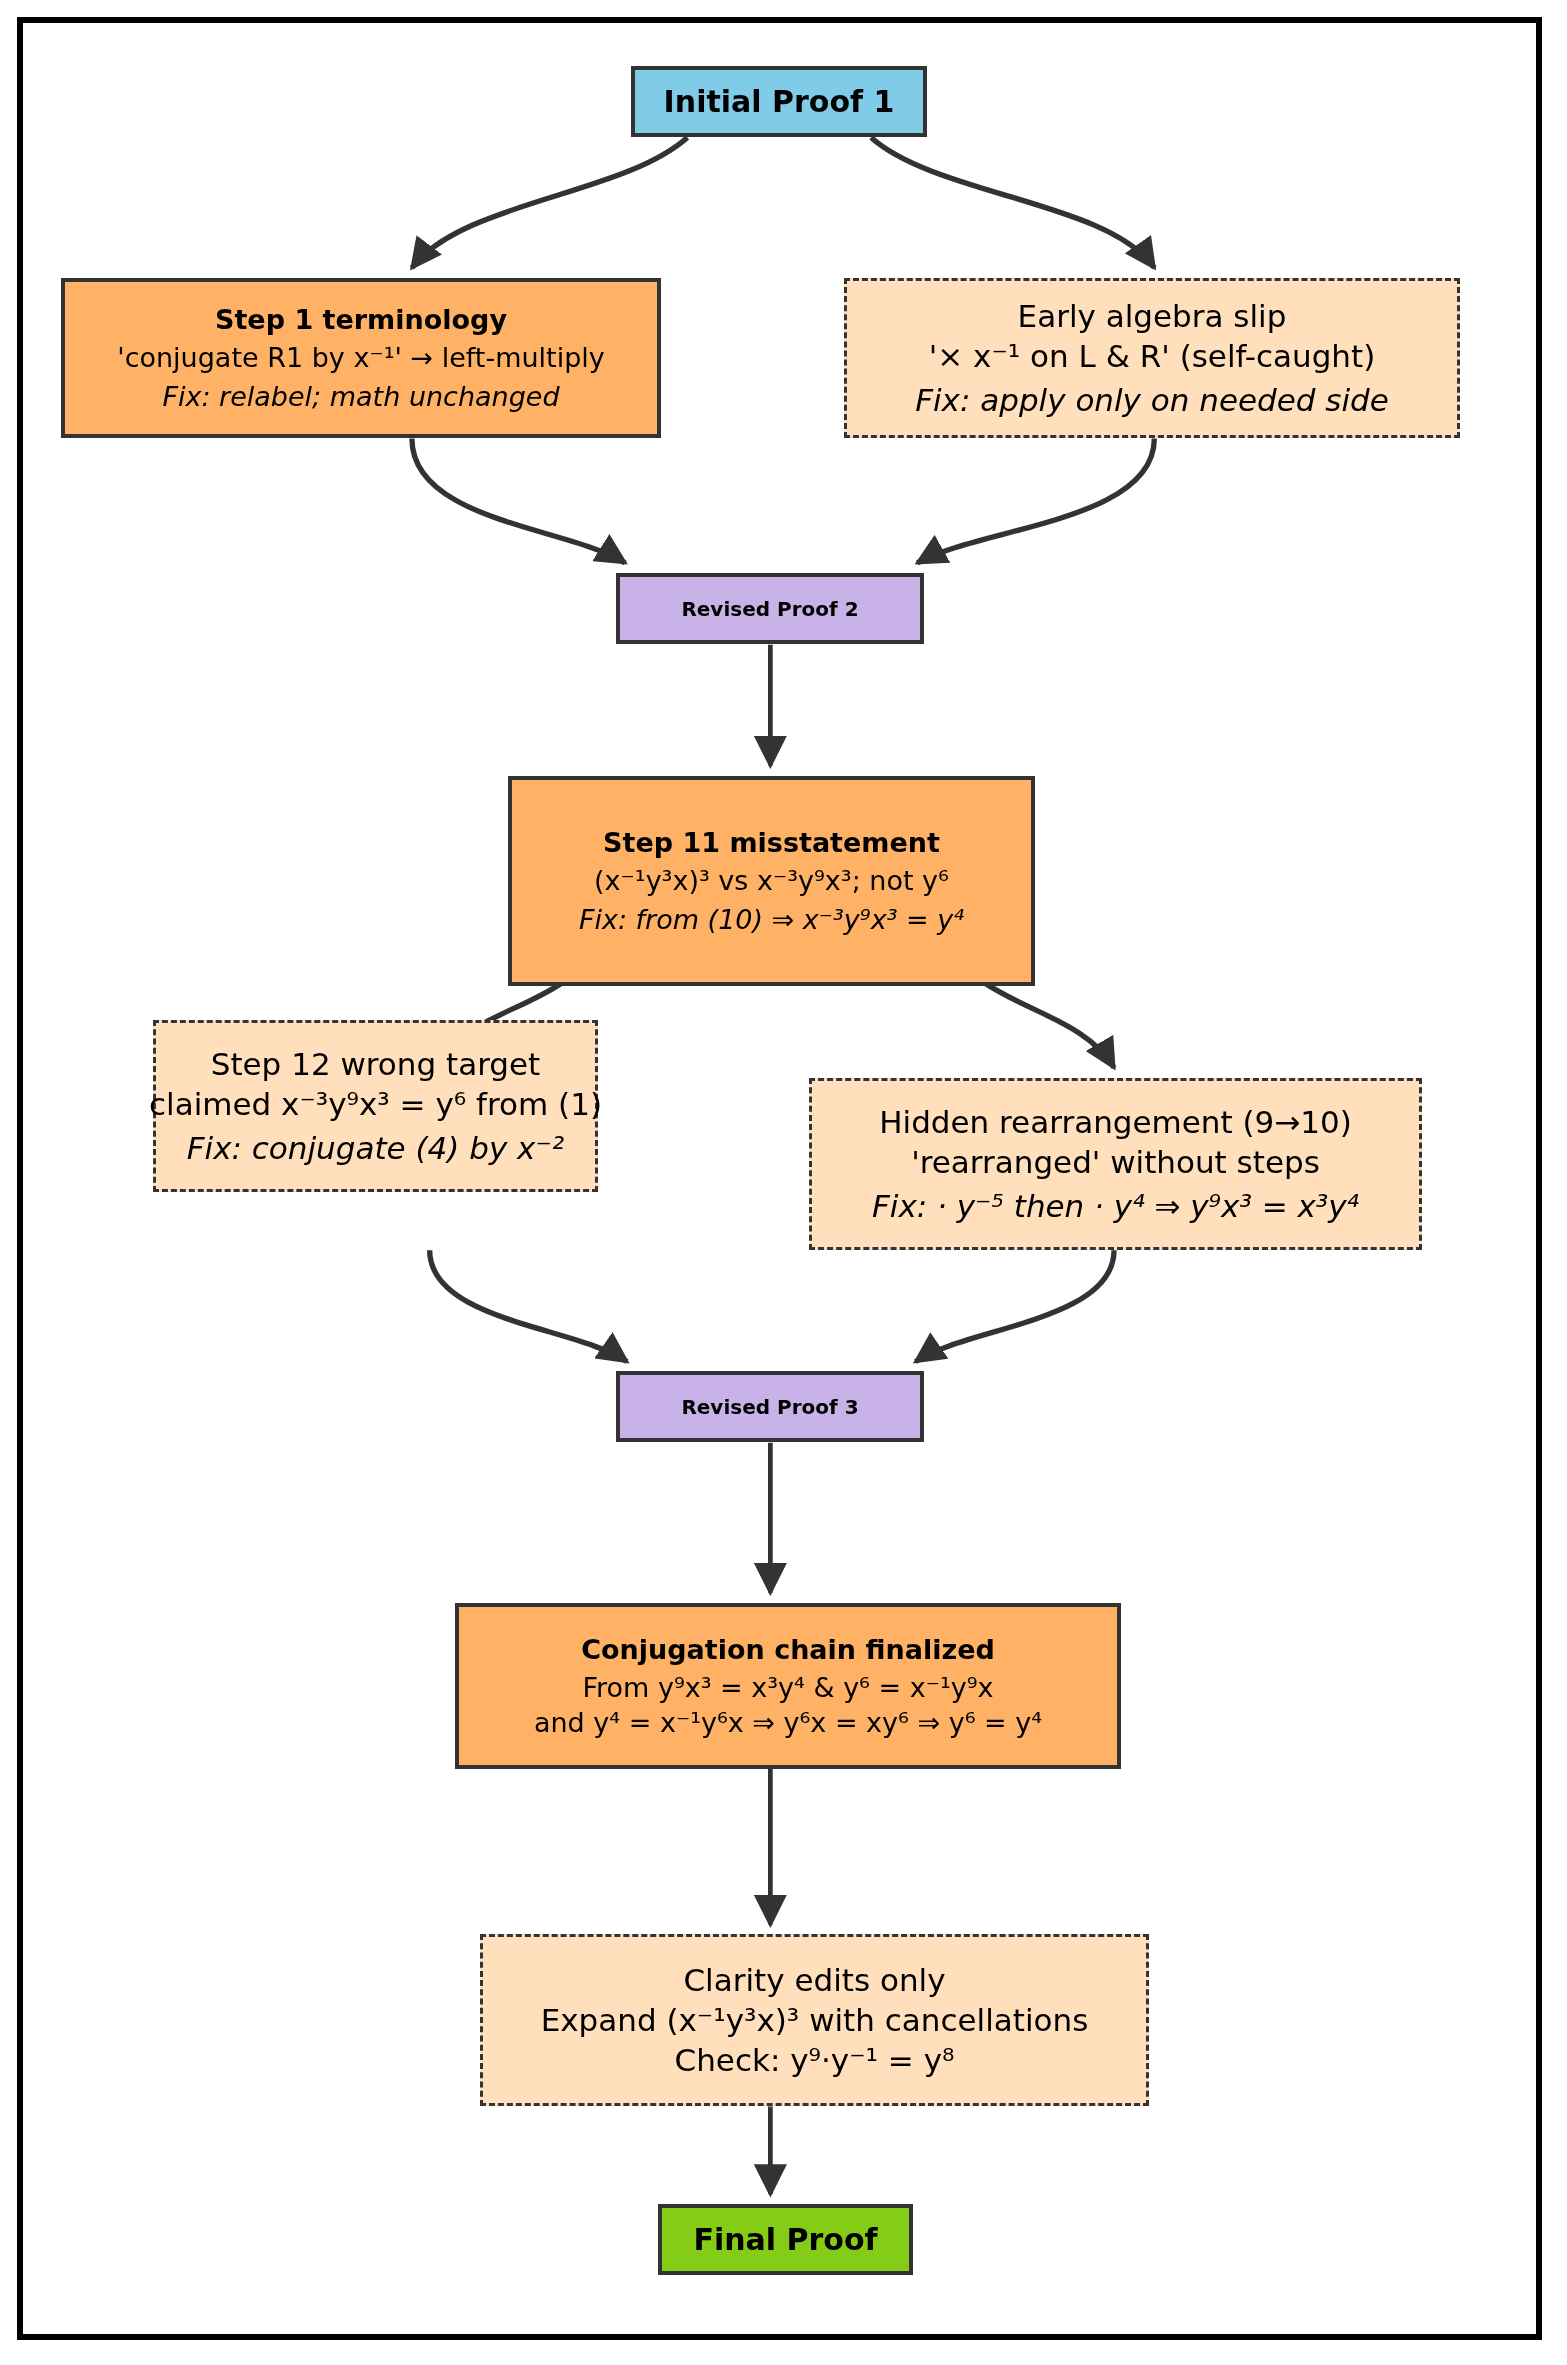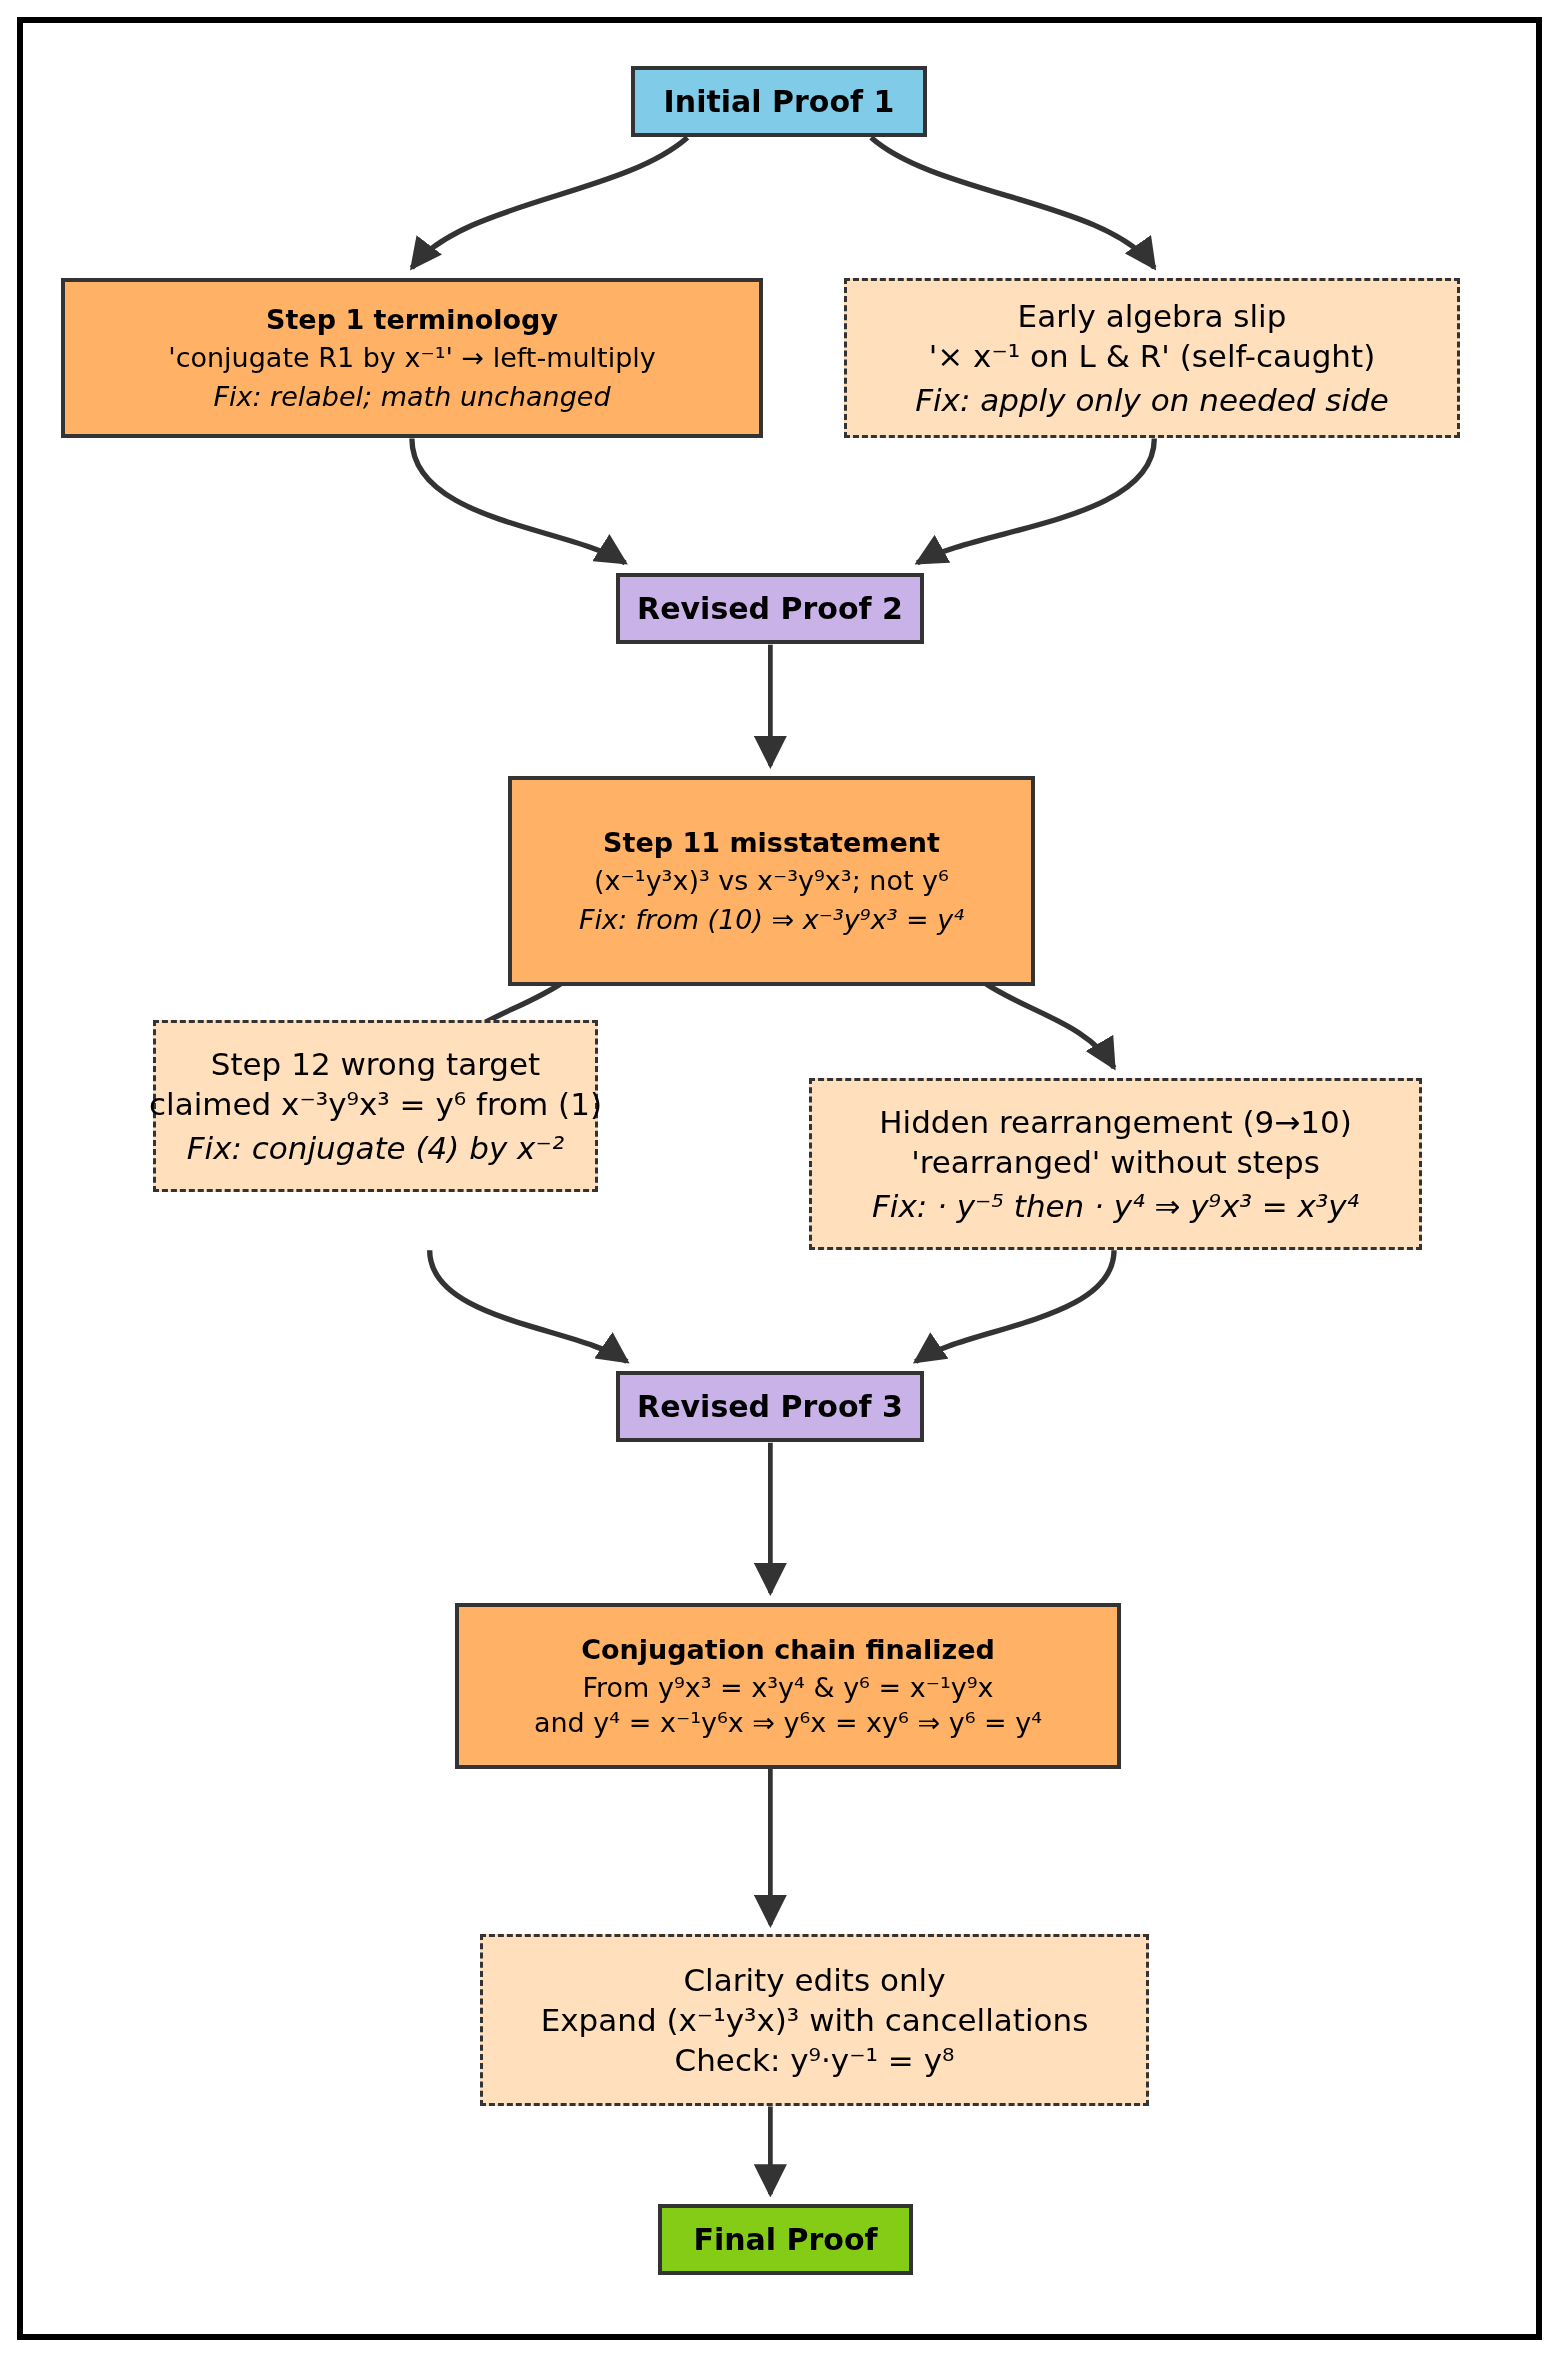--- a/index.html
+++ b/index.html
@@ -54,21 +54,21 @@
   
   .n-start {
     background: #80CBE8;
     border: 4.1px solid #333333;
     font-size: 30px;
     font-weight: bold;
   }
   .n-revised {
     background: #C9B2E8;
     border: 4.1px solid #333333;
-    font-size: 30px;
+    font-size: 20px;
     font-weight: bold;
   }
   .n-final {
     background: #84cc16;
     border: 4.1px solid #333333;
     font-size: 30px;
     font-weight: bold;
   }
   .n-major {
     background: #FFB266;
@@ -86,21 +86,21 @@
   }
   .ln.fix {
     font-style: italic;
     margin-top: 3.6px;
   }
   .ln.plain {
     font-weight: normal;
   }
   
   #node-initial      { left: 631px; top: 66px;  width: 296px;  height: 71px; }
-  #node-step1        { left: 61px;  top: 278px;  width: 702px; height: 160px; }
+  #node-step1        { left: 61px;  top: 278px;  width: 600px; height: 160px; }
   #node-early        { left: 844px; top: 278px;  width: 616px; height: 160px; }
   #node-rev2         { left: 616px; top: 573px;  width: 308px;  height: 71px; }
   #node-step11       { left: 508px;  top: 776px; width: 527px;  height: 210px; }
   #node-step12       { left: 153px;  top: 1020px; width: 445px;  height: 172px; }
   #node-hidden       { left: 809px; top: 1078px; width: 613px; height: 172px; }
   #node-rev3         { left: 616px; top: 1371px; width: 308px;  height: 71px; }
   #node-chain        { left: 455px;  top: 1603px; width: 666px; height: 166px; }
   #node-clarity      { left: 440px;  top: 1934px; width: 669px; height: 172px; margin-left: 40px; }
   #node-finalproof   { left: 658px; top: 2204px; width: 255px;  height: 71px; }
 </style>

